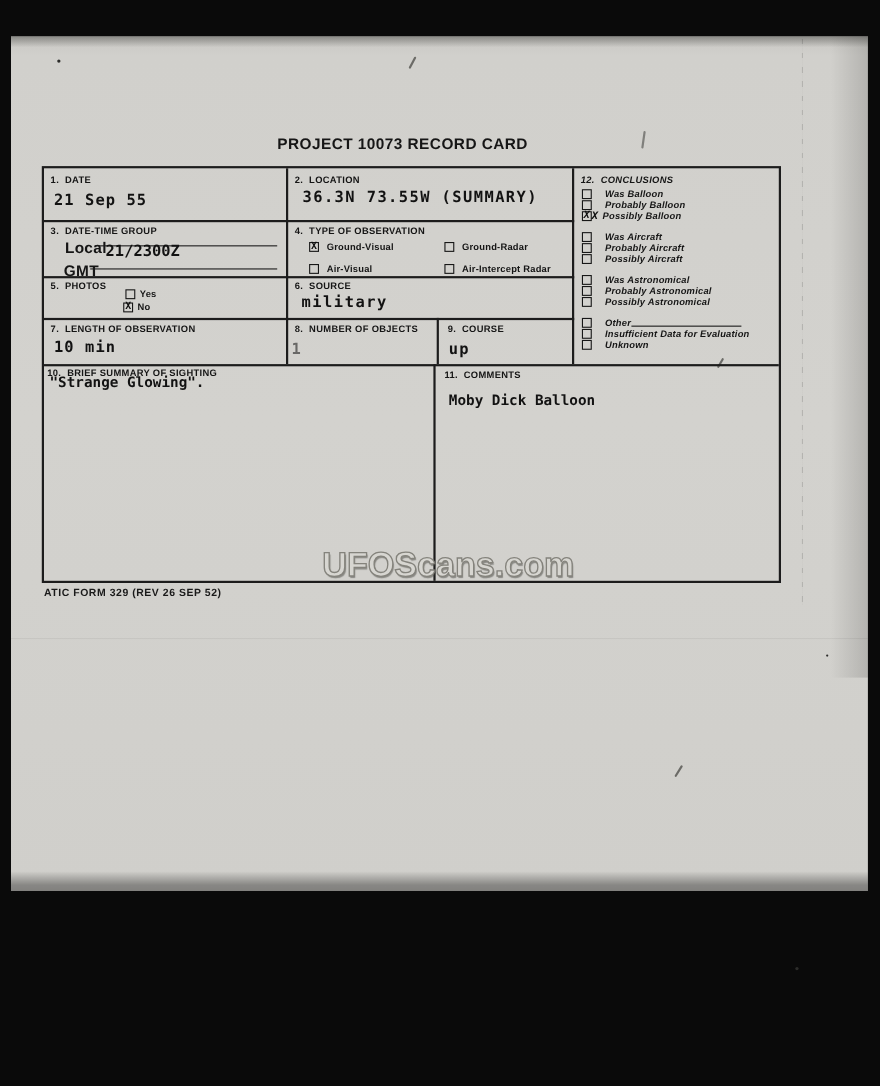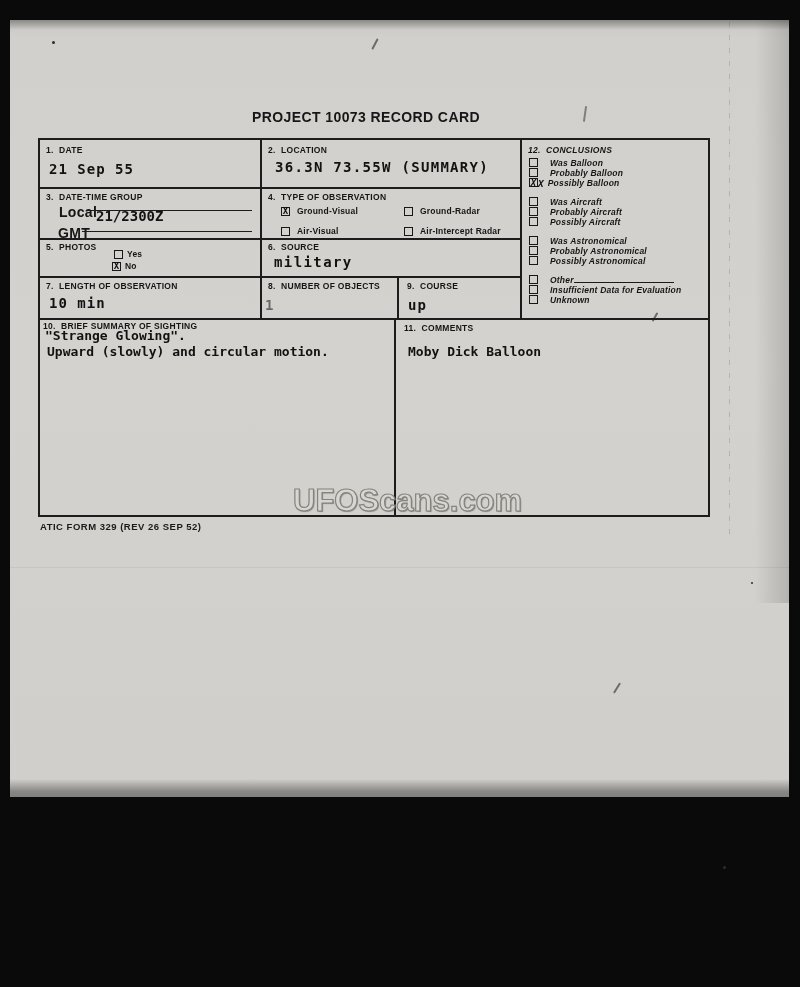--- a/index.html
+++ b/index.html
@@ -1,19 +1,19 @@
 <!DOCTYPE html>
 <html><head>
 <meta charset="utf-8">
 <style>
   html,body{margin:0;padding:0;background:#000;}
   .screen{position:relative;width:800px;height:987px;background:#0a0a0a;overflow:hidden;
           font-family:"Liberation Sans",sans-serif;}
   
-  .paper{position:absolute;left:10px;top:20px;width:779px;height:777px;
+  .paper{position:absolute;left:10px;top:33px;width:779px;height:777px;
          background:linear-gradient(180deg,#c9c8c4 0px,#d1d0cc 18px,#d3d2ce 45%,#d0cfcb 100%);}
   .paper-top-band{position:absolute;left:0;top:0;right:0;height:10px;
          background:linear-gradient(180deg,rgba(60,60,56,.45),rgba(60,60,56,0));}
   .paper-right-band{position:absolute;right:0;top:0;width:34px;height:75%;
          background:linear-gradient(90deg,rgba(0,0,0,0),rgba(0,0,0,.14));}
   .paper-bottom-band{position:absolute;left:0;right:0;bottom:0;height:18px;
          background:linear-gradient(180deg,rgba(0,0,0,0),rgba(0,0,0,.35) 70%,rgba(0,0,0,.38));}
   .fold-line{position:absolute;left:719px;top:2px;width:1px;height:515px;opacity:.5;
          background:repeating-linear-gradient(180deg,rgba(40,40,38,.35) 0 5px,rgba(40,40,38,.04) 5px 13px);}
   .crease{position:absolute;left:0;right:0;height:1px;background:rgba(0,0,0,.05);}
@@ -52,21 +52,21 @@
   .uline{display:inline-block;border-bottom:1.5px solid #1c1c1c;height:8px;}
 
   .opt{position:absolute;display:flex;align-items:center;}
   .cb{display:inline-flex;align-items:center;justify-content:center;flex:none;
       width:7px;height:7px;border:1.3px solid #171717;box-sizing:content-box;
       font-family:"DejaVu Sans Mono",monospace;font-weight:bold;font-size:9px;line-height:0;
       color:#0e0e0e;overflow:visible;}
   .opt-label{margin-left:7px;font-weight:bold;font-size:8.5px;letter-spacing:.2px;color:#151515;}
 
   .concl-items{position:absolute;left:7px;top:18px;display:flex;flex-direction:column;}
-  .crow{display:flex;align-items:flex-start;height:10px;}
+  .crow{display:flex;align-items:center;height:10px;}
   .crow.gap{margin-top:9px;}
   .crow .opt-label{margin-left:12px;}
   .xtra{font-family:"DejaVu Sans Mono",monospace;font-weight:bold;font-size:9.5px;color:#0e0e0e;margin-left:0px;}
   .other-line{display:inline-block;width:100px;border-bottom:1.2px solid #1b1b1b;height:7px;}
 
   .faint{opacity:.55;}
 </style>
 </head>
 <body>
 
@@ -165,21 +165,20 @@
       </div>
 
       <div class="cell" style="left:359px;top:136px;width:121px;height:42px;">
         <span class="flabel" style="left:8px;top:5px;">9.  COURSE</span>
         <span class="tw tw14" style="left:9px;top:21px;">up</span>
       </div>
 
       <div class="cell" style="left:0;top:178px;width:354px;height:197px;">
         <span class="flabel" style="left:3px;top:3px;">10.  BRIEF SUMMARY OF SIGHTING</span>
         <span class="tw tw13" style="left:5px;top:10px;">"Strange Glowing".</span>
-        <span class="tw tw13" style="left:7px;top:26px;">Upward (slowly) and circular motion.</span>
       </div>
 
       <div class="cell" style="left:356px;top:178px;width:316px;height:197px;">
         <span class="flabel" style="left:8px;top:5px;">11.  COMMENTS</span>
         <span class="tw tw13" style="left:12px;top:26px;">Moby Dick Balloon</span>
       </div>
 
       <div class="cell" style="left:482px;top:0;width:190px;height:178px;font-style:italic;">
         <span class="flabel" style="left:6px;top:5px;">12.  CONCLUSIONS</span>
         <div class="concl-items">

